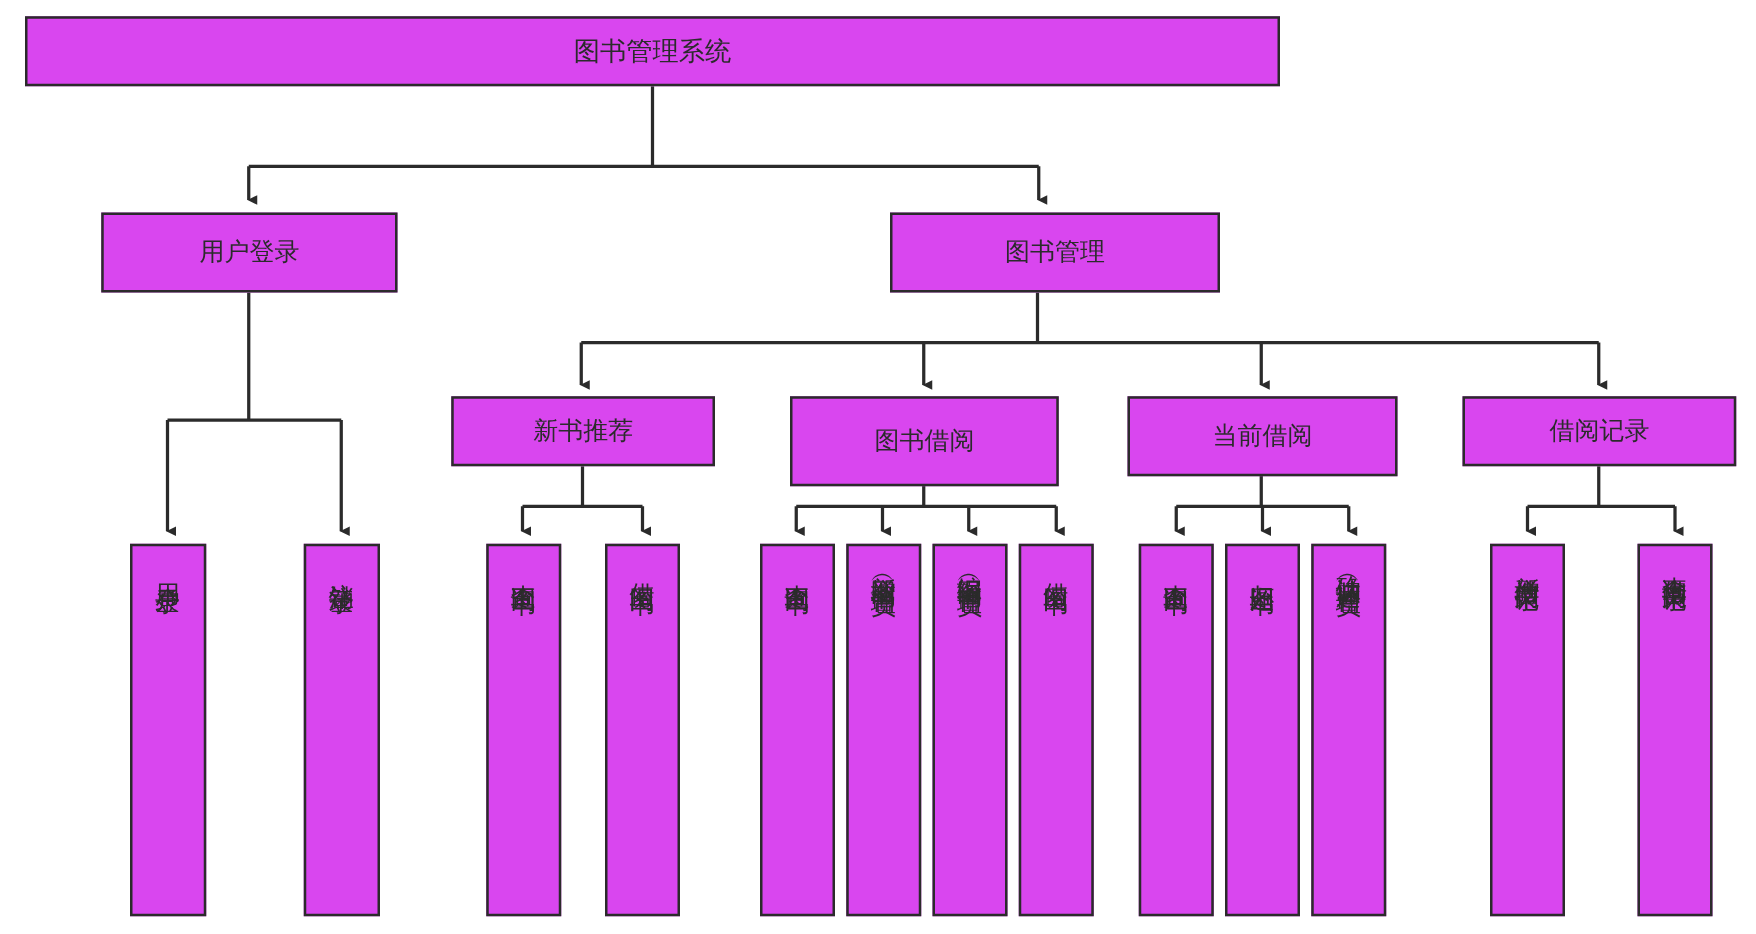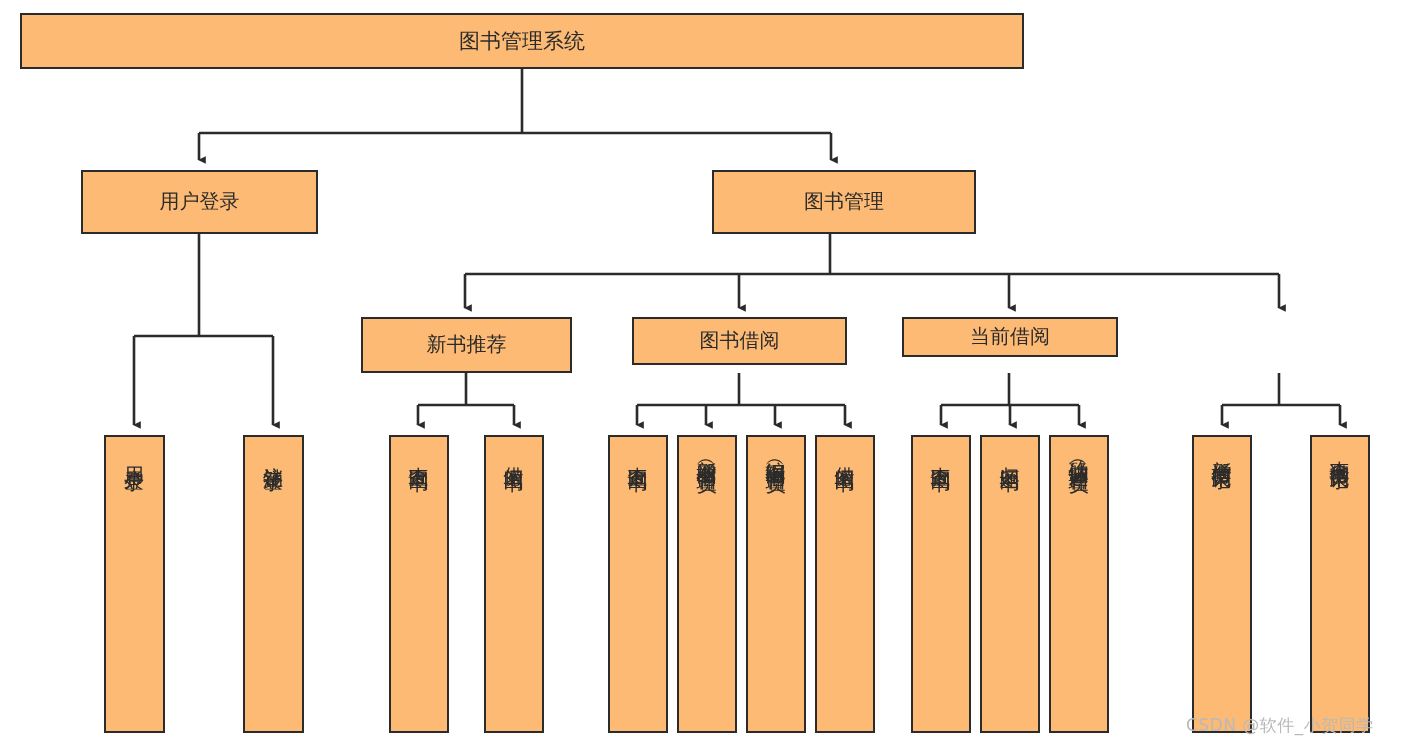--- a/index.html
+++ b/index.html
@@ -20,21 +20,21 @@
     left: 0;
     top: 0;
     width: 1405px;
     height: 747px;
     pointer-events: none;
   }
   .node {
     position: absolute;
     box-sizing: border-box;
     border: 2.5px solid #2b2b2b;
-    background: #fdba74;
+    background: #d946ef;
     display: flex;
     align-items: center;
     justify-content: center;
     color: #2b2b2b;
   }
   .node-label {
     display: block;
     text-align: center;
     line-height: 1.18;
     color: #2b2b2b;
@@ -135,25 +135,28 @@
   <div class="node horiz tier2" style="left:81px; top:170px; width:237px; height:64px;">
     <span class="node-label">用户登录</span>
   </div>
   <div class="node horiz tier2" style="left:712px; top:170px; width:264px; height:64px;">
     <span class="node-label">图书管理</span>
   </div>
 
   <div class="node horiz tier3" style="left:361px; top:317px; width:211px; height:56px;">
     <span class="node-label">新书推荐</span>
   </div>
-  <div class="node horiz tier3" style="left:632px; top:317px; width:215px; height:48px;">
+  <div class="node horiz tier3" style="left:632px; top:317px; width:215px; height:72px;">
     <span class="node-label">图书借阅</span>
   </div>
-  <div class="node horiz tier3" style="left:902px; top:317px; width:216px; height:40px;">
+  <div class="node horiz tier3" style="left:902px; top:317px; width:216px; height:64px;">
     <span class="node-label">当前借阅</span>
+  </div>
+  <div class="node horiz tier3" style="left:1170px; top:317px; width:219px; height:56px;">
+    <span class="node-label">借阅记录</span>
   </div>
 
   <div class="node leaf" style="left:104px; top:435px; width:61px; height:298px;">
     <span class="node-label">用户登录</span>
   </div>
   <div class="node leaf" style="left:243px; top:435px; width:61px; height:298px;">
     <span class="node-label">注销登录</span>
   </div>
 
   <div class="node leaf" style="left:389px; top:435px; width:60px; height:298px;">
@@ -186,15 +189,14 @@
     <span class="node-label">确认归还（管理员）</span>
   </div>
 
   <div class="node leaf tall" style="left:1192px; top:435px; width:60px; height:298px;">
     <span class="node-label">新增借阅记录</span>
   </div>
   <div class="node leaf tall" style="left:1310px; top:435px; width:60px; height:298px;">
     <span class="node-label">查询借阅记录</span>
   </div>
 
-  <div id="watermark">CSDN @软件_小贺同学</div>
 
 </div>
 
 </body></html>

